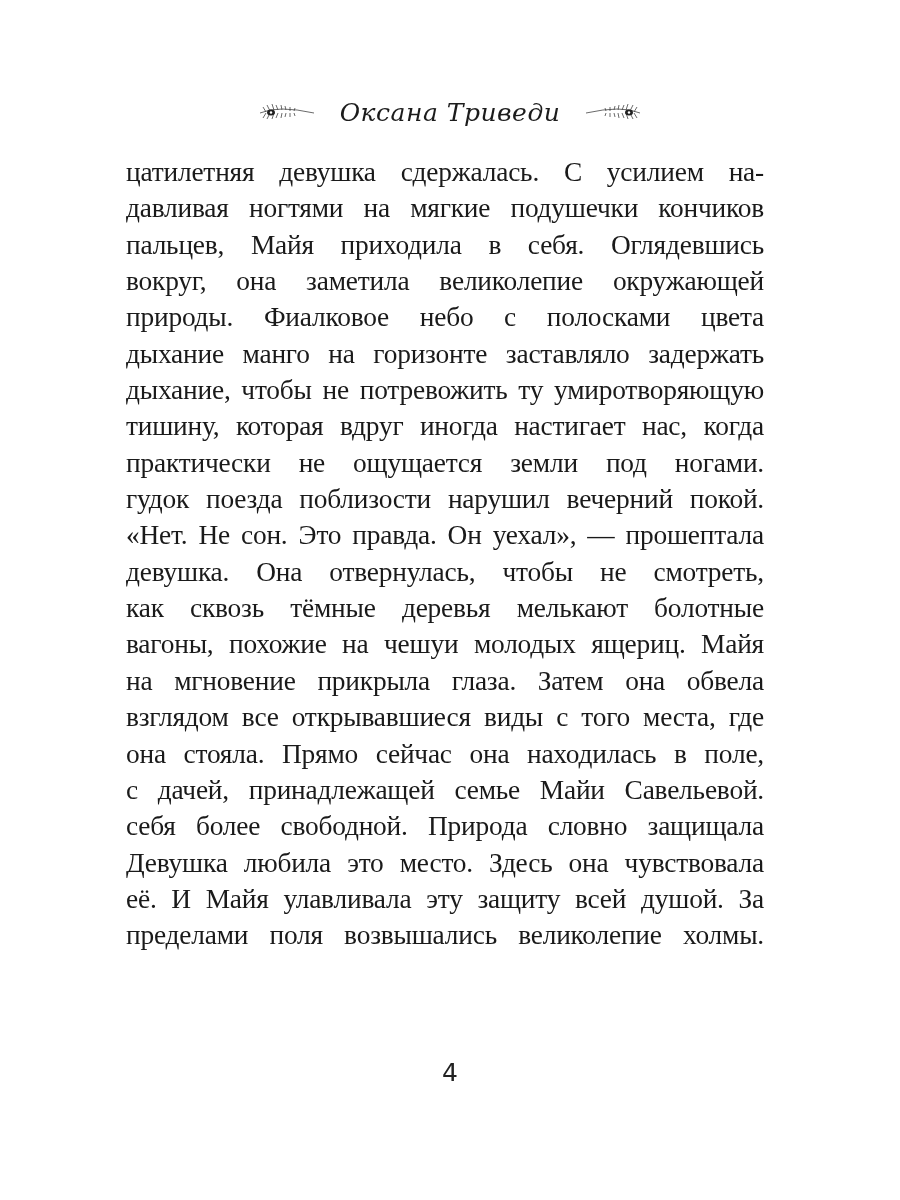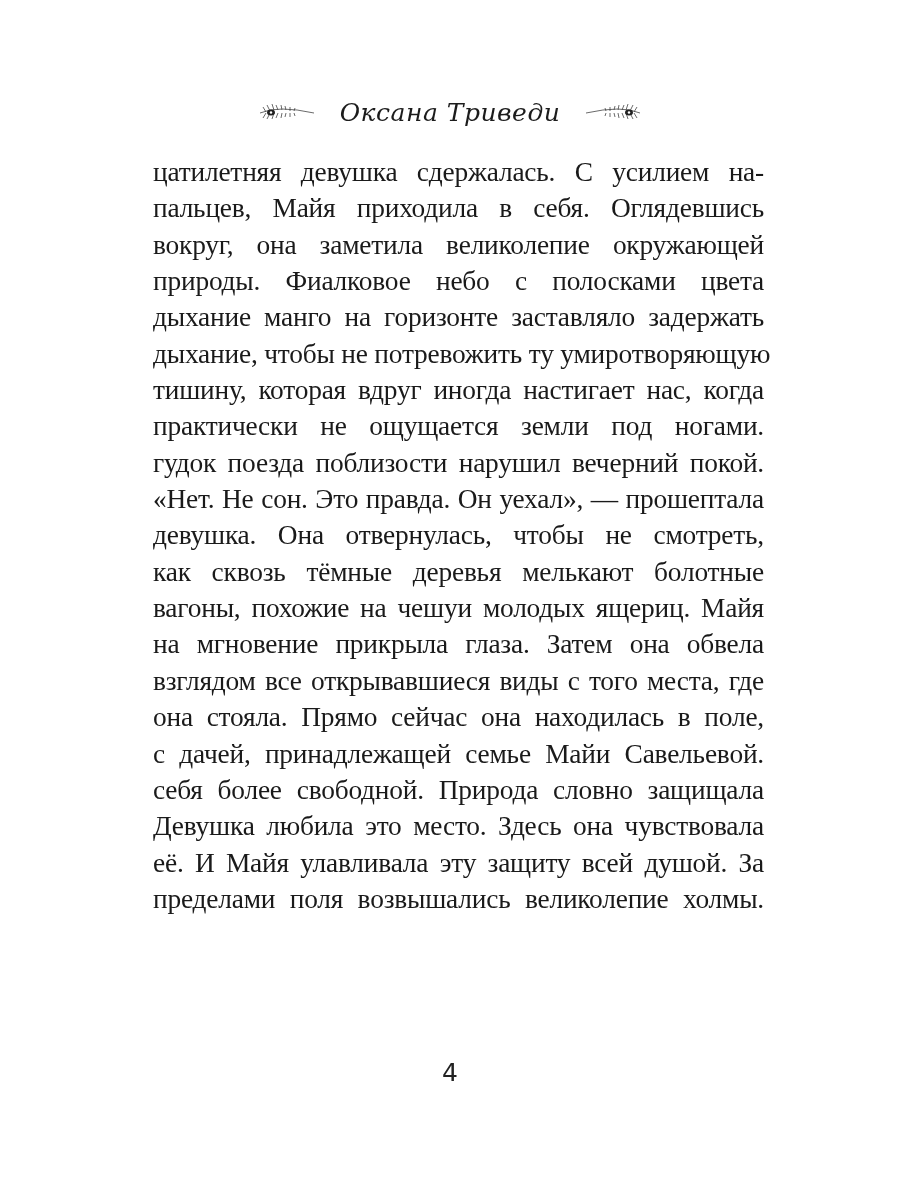--- a/index.html
+++ b/index.html
@@ -12,21 +12,21 @@
   .author {
     font-family: "DejaVu Serif", serif; font-style: italic; font-size: 25px;
     color: #1c1c1c; letter-spacing: 0.5px; padding: 0 4px; line-height: 1;
   }
   .text {
     position: absolute; top: 154px; left: 126px; width: 638px;
     font-family: "Liberation Serif", serif; font-size: 27.4px; color: #1a1a1a;
   }
   .line {
     height: 36.35px; line-height: 36.35px; white-space: nowrap;
-    text-align: justify; text-align-last: justify; letter-spacing: -0.2px; margin-left: 27px;
+    text-align: justify; text-align-last: justify; letter-spacing: -0.2px;
   }
   .page-number {
     position: absolute; top: 1058px; left: 0; width: 900px; text-align: center;
     font-family: "DejaVu Sans", sans-serif; font-size: 25px; color: #222;
   }
 </style>
 </head>
 <body>
 
 <div class="header">
@@ -48,20 +48,21 @@
         <path d="M8 11 l-3 5 M12 11 l-3 6 M16 11 l-2 6 M20 11 l-2 5 M24 11 l-1 5 M28 11 l-1 4 M32 11 l0 4 M36 11 l1 3"></path>
       </g>
       <ellipse cx="13" cy="10.5" rx="4" ry="3" fill="#222"></ellipse>
       <circle cx="13" cy="10.5" r="1.2" fill="#fff"></circle>
     </g>
   </svg>
 </div>
 
 <div class="text">
   <div class="line">цатилетняя девушка сдержалась. С усилием на-</div>
+  <div class="line">давливая ногтями на мягкие подушечки кончиков</div>
   <div class="line">пальцев, Майя приходила в себя. Оглядевшись</div>
   <div class="line">вокруг, она заметила великолепие окружающей</div>
   <div class="line">природы. Фиалковое небо с полосками цвета</div>
   <div class="line">дыхание манго на горизонте заставляло задержать</div>
   <div class="line">дыхание, чтобы не потревожить ту умиротворяющую</div>
   <div class="line">тишину, которая вдруг иногда настигает нас, когда</div>
   <div class="line">практически не ощущается земли под ногами.</div>
   <div class="line">гудок поезда поблизости нарушил вечерний покой.</div>
   <div class="line">«Нет. Не сон. Это правда. Он уехал», — прошептала</div>
   <div class="line">девушка. Она отвернулась, чтобы не смотреть,</div>

